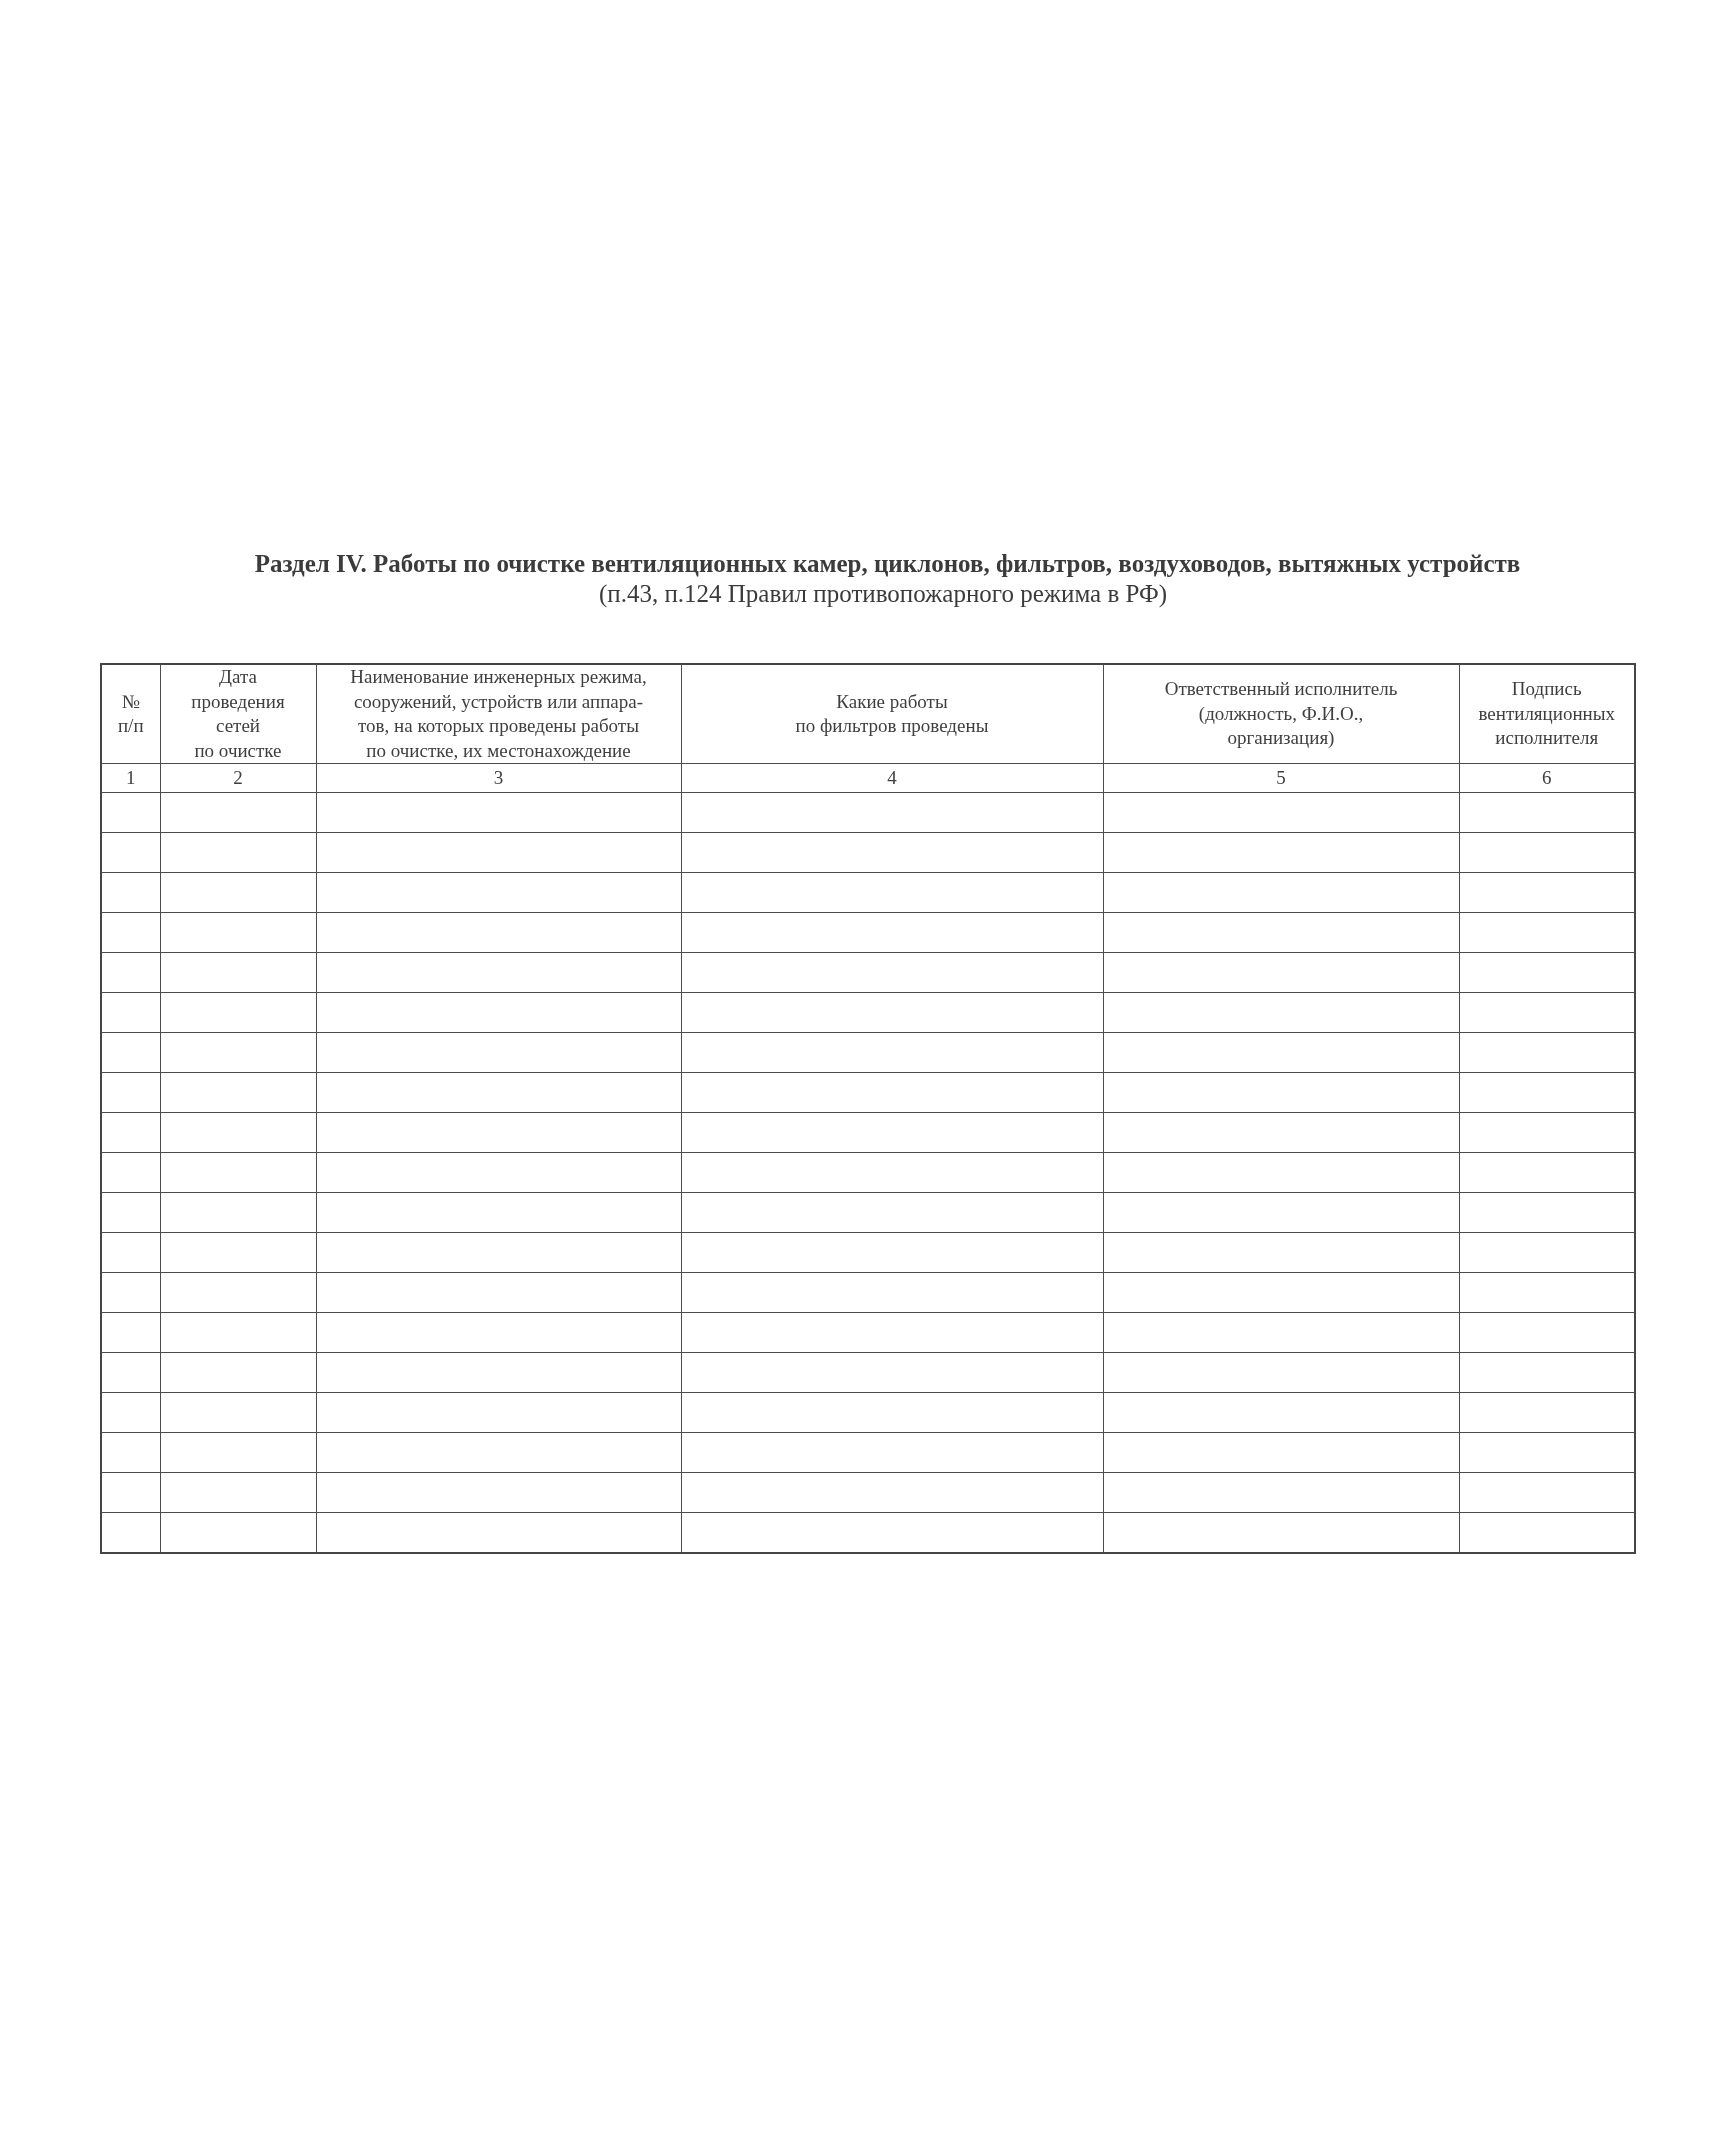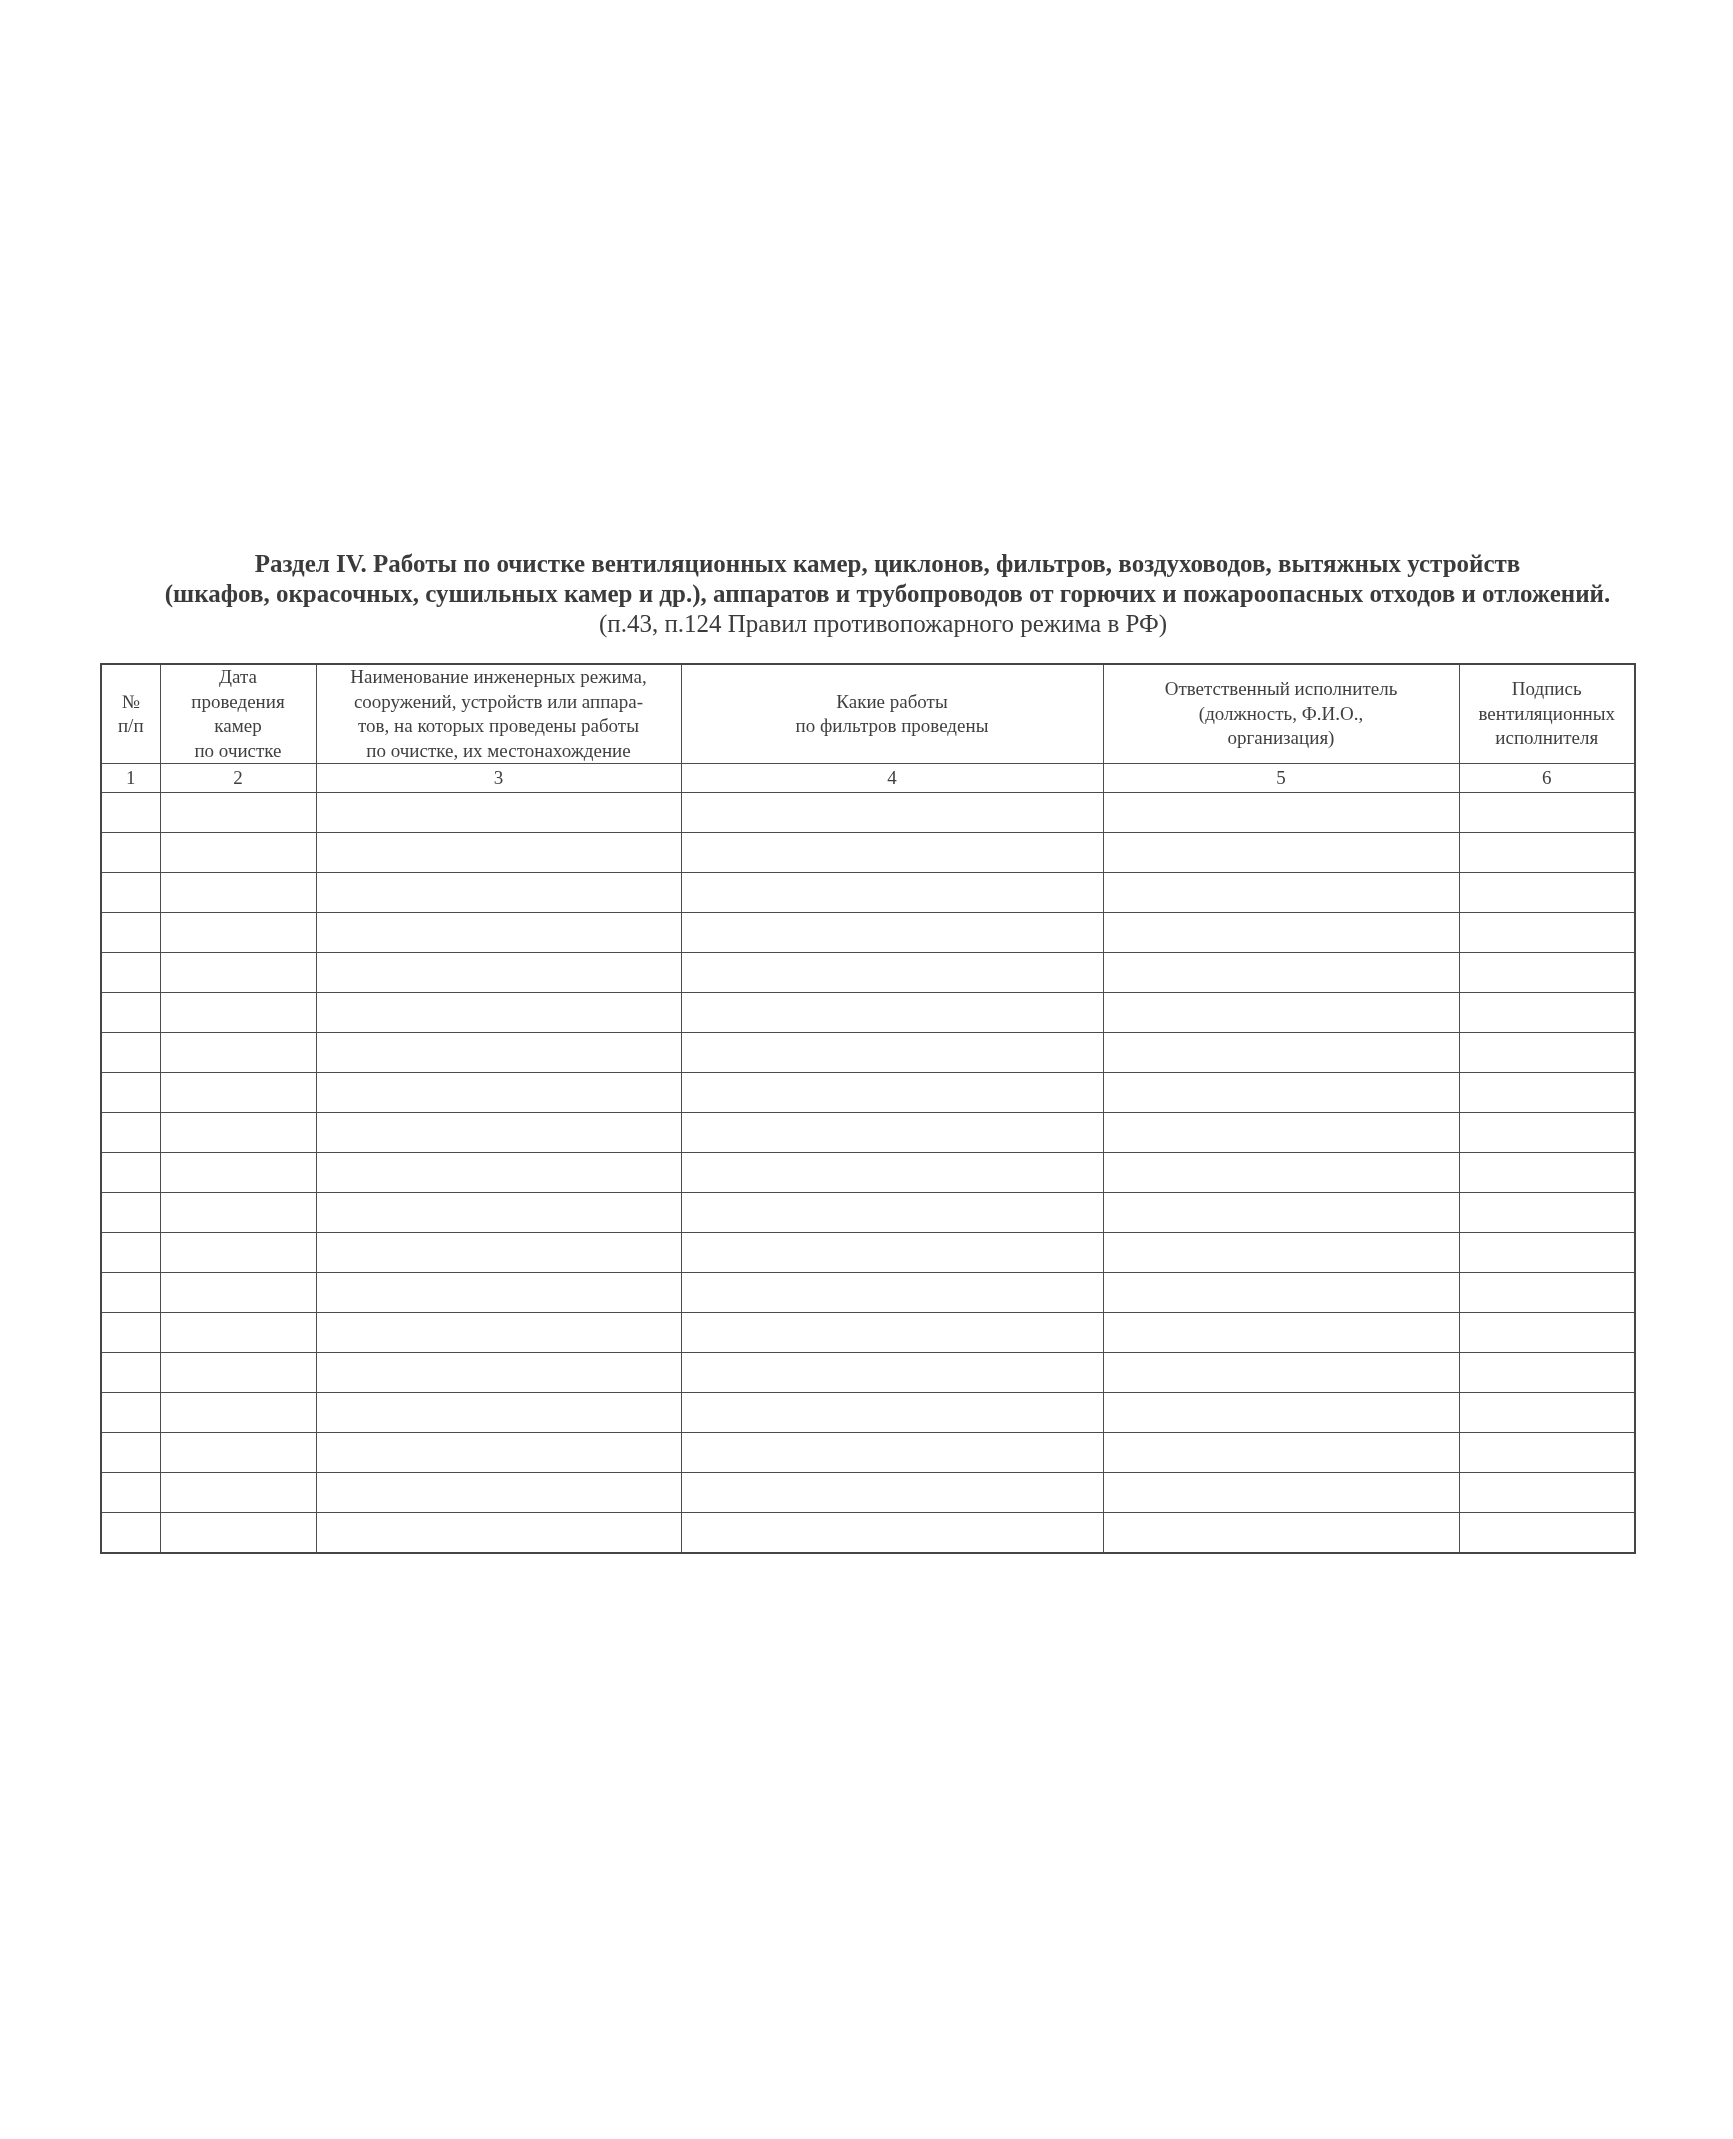--- a/index.html
+++ b/index.html
@@ -53,40 +53,39 @@
     background:#ffffff;
   }
 </style>
 </head>
 <body>
 
 <div class="page">
 
   <div class="title-block">
     <div class="title-bold">Раздел IV. Работы по очистке вентиляционных камер, циклонов, фильтров, воздуховодов, вытяжных устройств</div>
-    <div class="title-bold">(шкафов, окрасочных, сушильных камер и др.), аппаратов и трубопроводов от горючих и пожароопасных отходов и отложений.</div>
     <div class="title-normal">(п.43, п.124 Правил противопожарного режима в РФ)</div>
   </div>
 
   <table class="journal">
     <colgroup>
       <col style="width:59px">
       <col style="width:156px">
       <col style="width:365px">
       <col style="width:422px">
       <col style="width:356px">
       <col style="width:176px">
     </colgroup>
     <thead>
       <tr id="header-row">
           <th class="hcell">№
 п/п</th>
           <th class="hcell">Дата
 проведения
-камер
+сетей
 по очистке</th>
           <th class="hcell">Наименование инженерных режима,
 сооружений, устройств или аппара-
 тов, на которых проведены работы
 по очистке, их местонахождение</th>
           <th class="hcell">Какие работы
 по фильтров проведены</th>
           <th class="hcell">Ответственный исполнитель
 (должность, Ф.И.О.,
 организация)</th>

